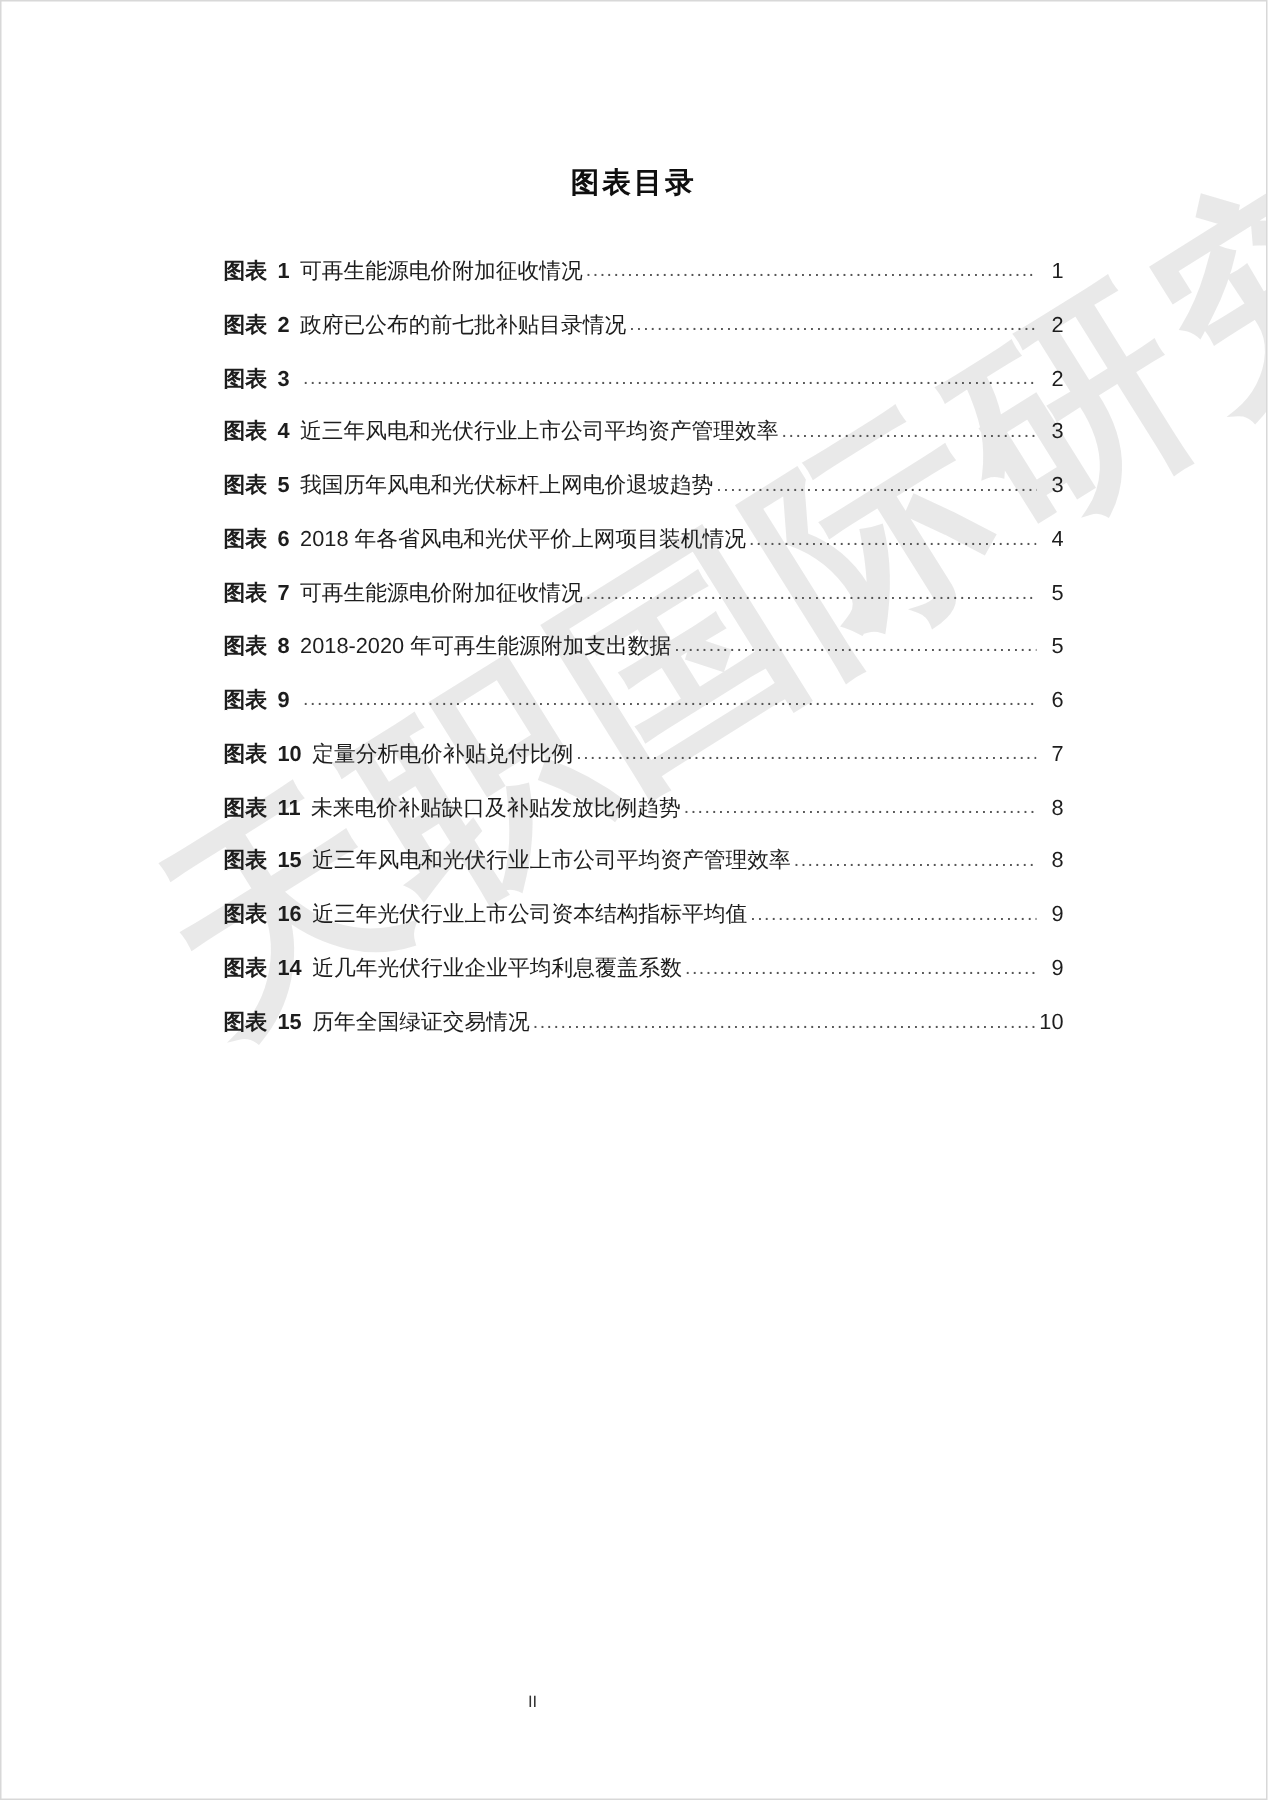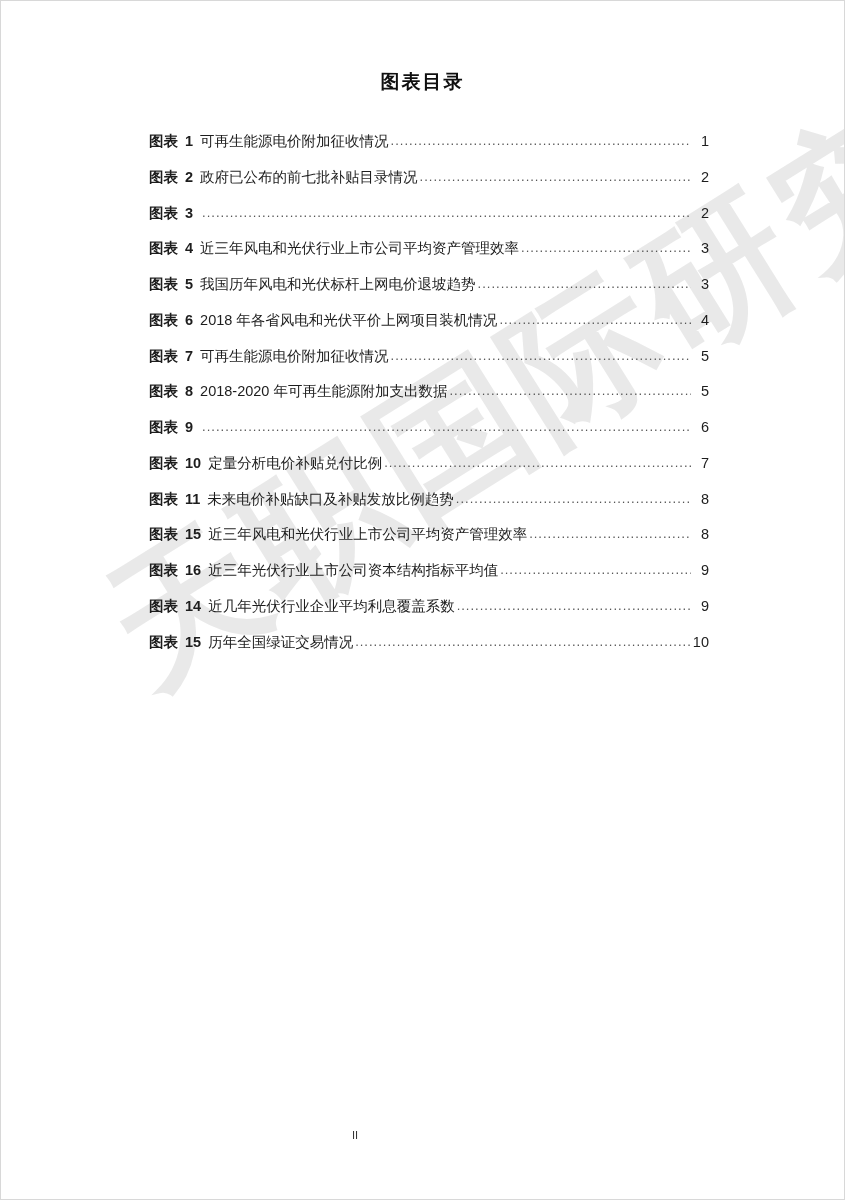--- a/index.html
+++ b/index.html
@@ -52,21 +52,21 @@
   .content {
     position: relative;
     z-index: 2;
   }
   .toc-title {
     text-align: center;
     font-size: 19px;
     font-weight: bold;
     letter-spacing: 2px;
     margin: 0;
-    padding-top: 68px;
+    padding-top: 108px;
     color: #0f0f0f;
   }
   .toc-list {
     margin: 0;
     padding: 0;
     list-style: none;
     width: 560px;
     margin-left: 148px;
     margin-top: 36px;
   }

